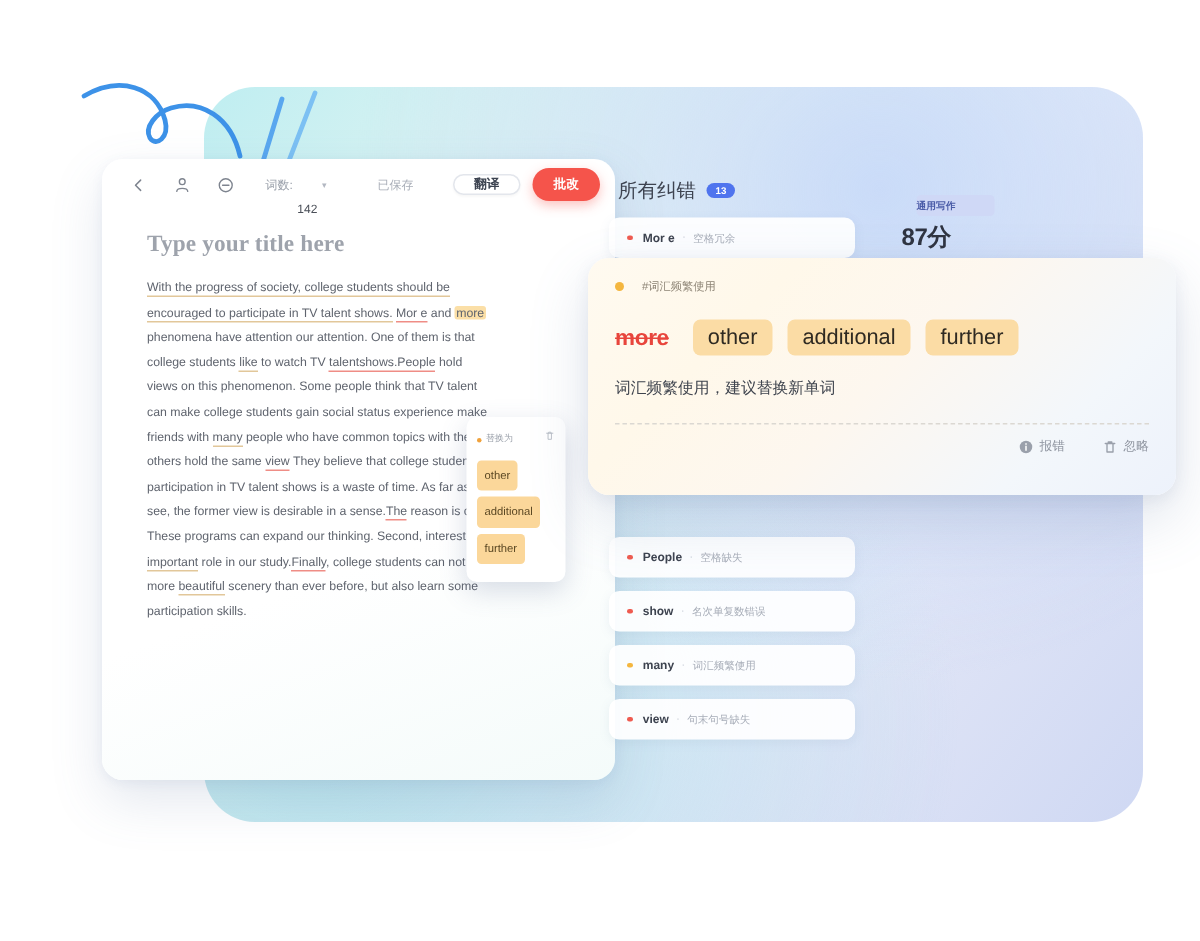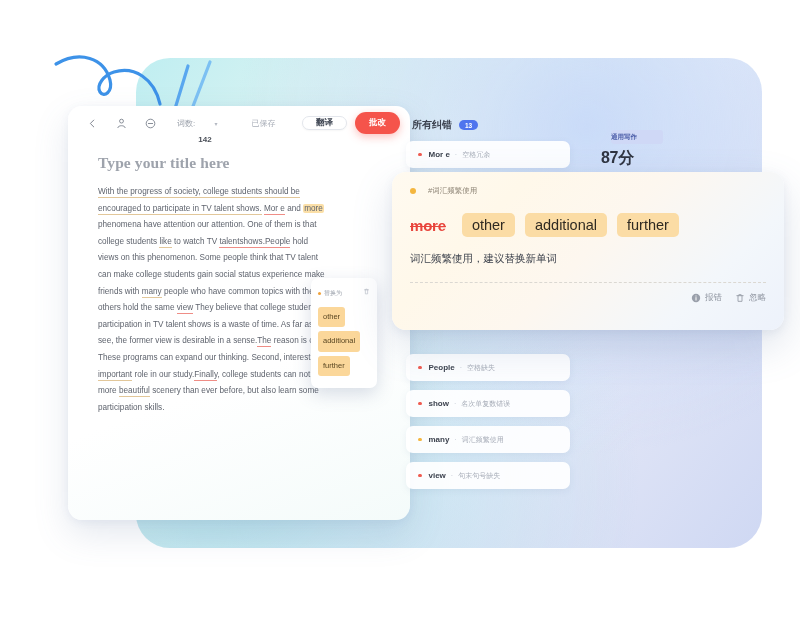--- a/index.html
+++ b/index.html
@@ -48,21 +48,21 @@
   }
   .tb-icon {
     width: 20px; height: 20px; display:flex; align-items:center; justify-content:center;
     color:#8a8f99; margin-right: 9px;
   }
   .tb-icon svg { display:block; }
   .wordcount {
     font-size: 8px; color:#9aa0aa; margin-left: 8px; white-space:nowrap;
     display:flex; align-items:center; gap:3px;
   }
-  .wordcount b { color:#4a4f58; font-weight:700;margin-top:32px; }
+  .wordcount b { color:#4a4f58; font-weight:400;margin-top:32px; }
   .caret-sm { font-size:6px; color:#b3b8c2; }
   .saved { font-size: 8px; color:#a9aeb8; margin-left: 22px; white-space:nowrap;padding-left:12px; }
   .tb-right { margin-left:auto; display:flex; align-items:center; gap:8px; }
   .btn-translate {
     font-size: 8.5px; color:#3c4350; background:#fff; border:1px solid #e3e6ec;
     border-radius: 12px; padding: 0 13px; font-weight:700; white-space:nowrap;
     box-shadow:0 1px 2px rgba(0,0,0,.04);
   }
   .btn-correct {
     font-size: 8.5px; color:#fff; background:#f5544b; border:none;
@@ -93,21 +93,21 @@
   .rp-dot { width:3px;height:3px;border-radius:50%;background:#f0a23c; margin-right:3px;}
   .rp-trash { margin-left:auto; color:#b9bec7; }
   .rp-opt {
     background:#fbd79a; color:#5a4722; font-size:7.5px; border-radius:3px;
     padding:2px 5px; margin-bottom:4px; display:inline-block;
   }
 
   
   .right-col { position:absolute; left:406px; top:118px; width:300px; }
   .rc-head { display:flex; align-items:center; padding-left:6px; }
-  .rc-title { font-size:10px; color:#3d4350; font-weight:700; }
+  .rc-title { font-size:13px; color:#3d4350; font-weight:400; }
   .rc-badge {
     margin-left:7px; background:#4f74ee; color:#fff; font-size:6.5px;
     border-radius:7px; padding:1.5px 6px; font-weight:700;
   }
   .err-list { margin-top:9px; display:flex; flex-direction:column; gap:9px; }
   .err-item {
     background:rgba(255,255,255,.92); border-radius:7px; height:27px;
     display:flex; align-items:center; padding:0 12px; width:164px;
     box-shadow: 0 2px 7px rgba(100,125,170,.10);
   }
@@ -139,21 +139,21 @@
   .sc-wrong {
     font-size:15px; color:#e8453c; font-weight:700; letter-spacing:-.2px;
     text-decoration: line-through; text-decoration-color:#e8453c; margin-right:6px;
   }
   .sc-opt {
     background:#fbdca5; color:#2f2a22; font-size:14.5px; border-radius:5px;
     padding:4px 10px; font-weight:400;
   }
   .sc-desc { font-size:10.5px; color:#3f444e; margin-top:15px; }
   .sc-divider { border-top: 1px dashed #dbd8d2; margin-top:16px; }
-  .sc-foot { display:flex; justify-content:flex-end; align-items:flex-end; gap:13px; margin-top:9px; }
+  .sc-foot { display:flex; justify-content:flex-end; align-items:flex-end; gap:25px; margin-top:9px; }
   .sc-act { display:flex; align-items:center; gap:4px; font-size:8.5px; color:#8f95a0; }
 </style>
 </head>
 <body>
 
 <div id="stage">
 
   <div class="bg-panel"></div>
   <div class="bg-panel-soft"></div>
 

